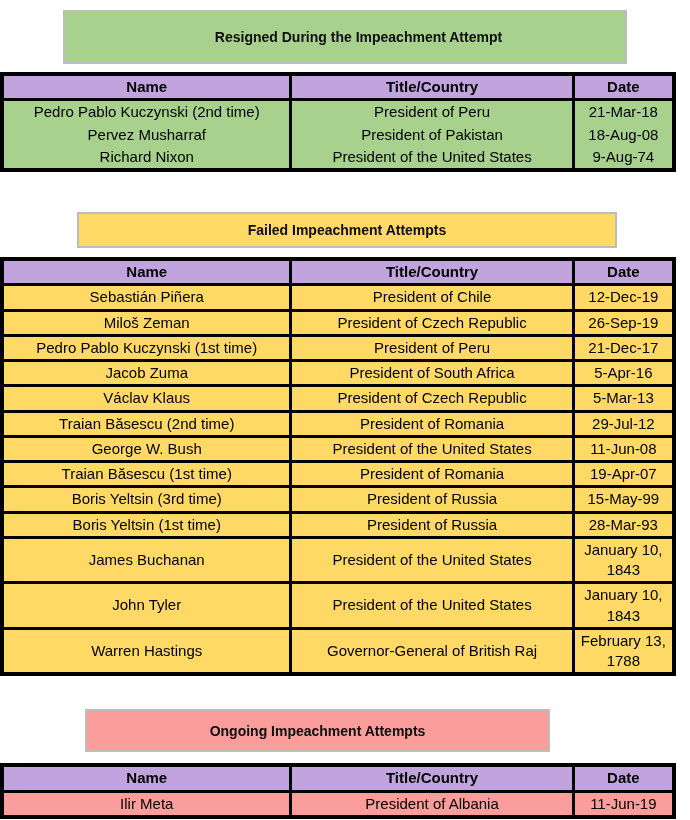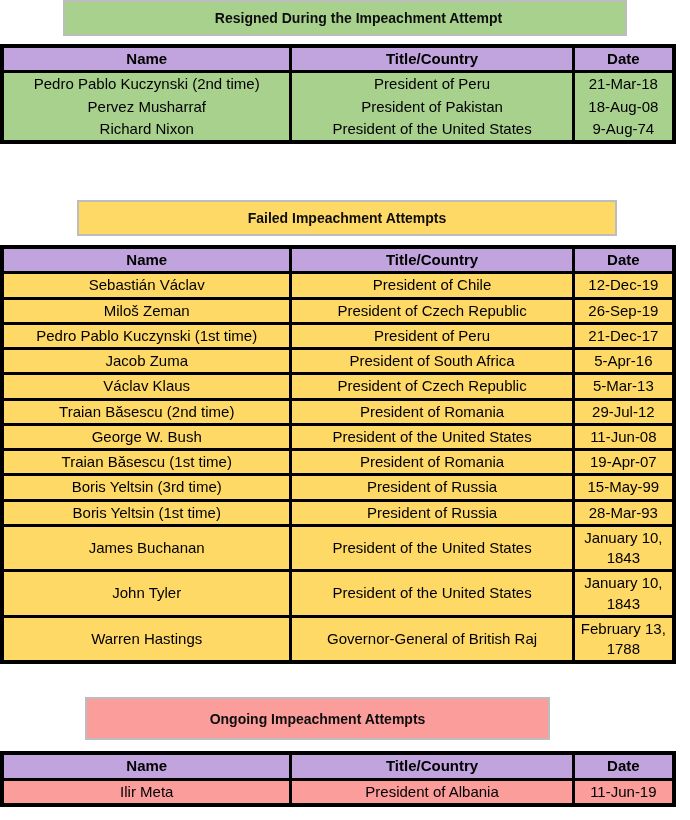--- a/index.html
+++ b/index.html
@@ -18,22 +18,22 @@
     box-sizing: border-box;
     display: flex;
     align-items: center;
     justify-content: center;
     font-weight: bold;
     font-size: 14px;
     color: #0d0d0d;
     background: var(--accent);
     border: 2px solid #bdbdbd;
   }
-  #banner-resigned { width: 564px; height: 36px; margin: 0 0 8px 63px; padding-left: 27px; }
-  #banner-failed   { width: 540px; height: 36px; margin: 56px 0 9px 77px; }
+  #banner-resigned { width: 564px; height: 54px; margin: 10px 0 8px 63px; padding-left: 27px; }
+  #banner-failed   { width: 540px; height: 36px; margin: 40px 0 9px 77px; }
   #banner-ongoing  { width: 465px; height: 43px; margin: 33px 0 11px 85px; }
 
   table.impeach {
     border-collapse: collapse;
     table-layout: fixed;
     width: 676px;
     border: 4px solid #000000;
   }
   table.impeach th,
   table.impeach td {
@@ -117,21 +117,21 @@
       </colgroup>
     <thead>
       <tr>
         <th>Name</th>
         <th>Title/Country</th>
         <th>Date</th>
       </tr>
     </thead>
     <tbody>
         <tr>
-          <td>Sebastián Václav</td>
+          <td>Sebastián Piñera</td>
           <td>President of Chile</td>
           <td>12-Dec-19</td>
         </tr>
         <tr>
           <td>Miloš Zeman</td>
           <td>President of Czech Republic</td>
           <td>26-Sep-19</td>
         </tr>
         <tr>
           <td>Pedro Pablo Kuczynski (1st time)</td>

